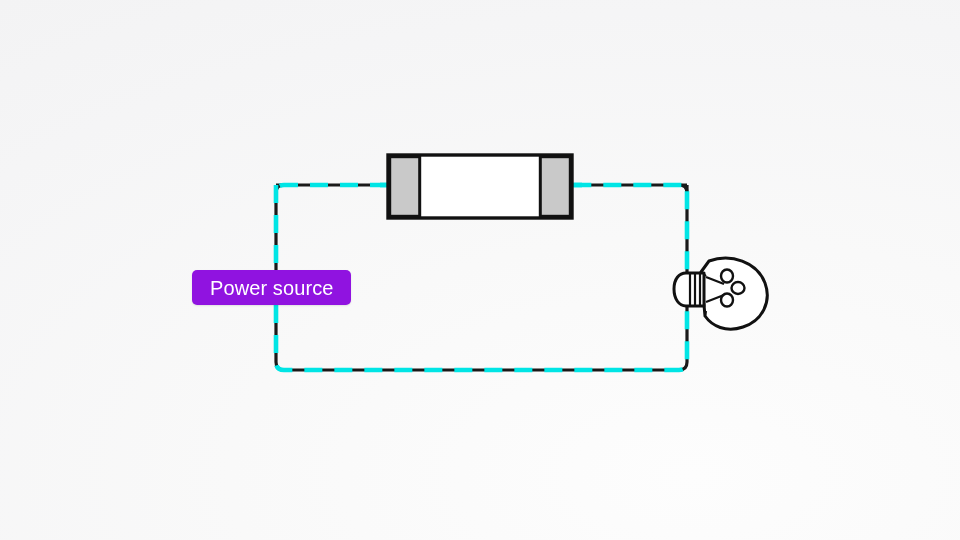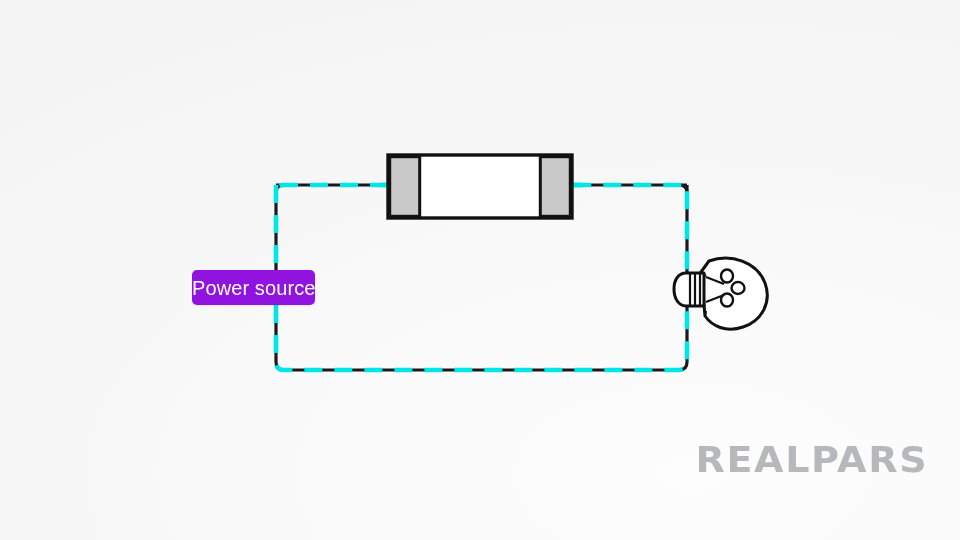--- a/index.html
+++ b/index.html
@@ -30,21 +30,21 @@
     width: 960px;
     height: 540px;
   }
 
   
   #power-source-label {
     position: absolute;
     left: 192px;
     top: 270px;
     height: 35px;
-    padding: 0 0;
+    padding: 0 18px;
     display: flex;
     align-items: center;
     border-radius: 5px;
     background: #9013e0;
     box-shadow: 0 1px 2px rgba(0,0,0,0.10);
     z-index: 5;
   }
   #power-source-label .pslabel-text {
     color: #ffffff;
     font-family: "Liberation Sans", sans-serif;
@@ -163,17 +163,14 @@
         <ellipse cx="727" cy="300" rx="6" ry="6.5"></ellipse>
       </g>
     </g>
 
   </svg>
 
   <div id="power-source-label">
     <span class="pslabel-text">Power source</span>
   </div>
 
-  <div id="brand-logo">
-    <span class="brand-text">REALPARS</span>
-  </div>
 
 </div>
 
 </body></html>

